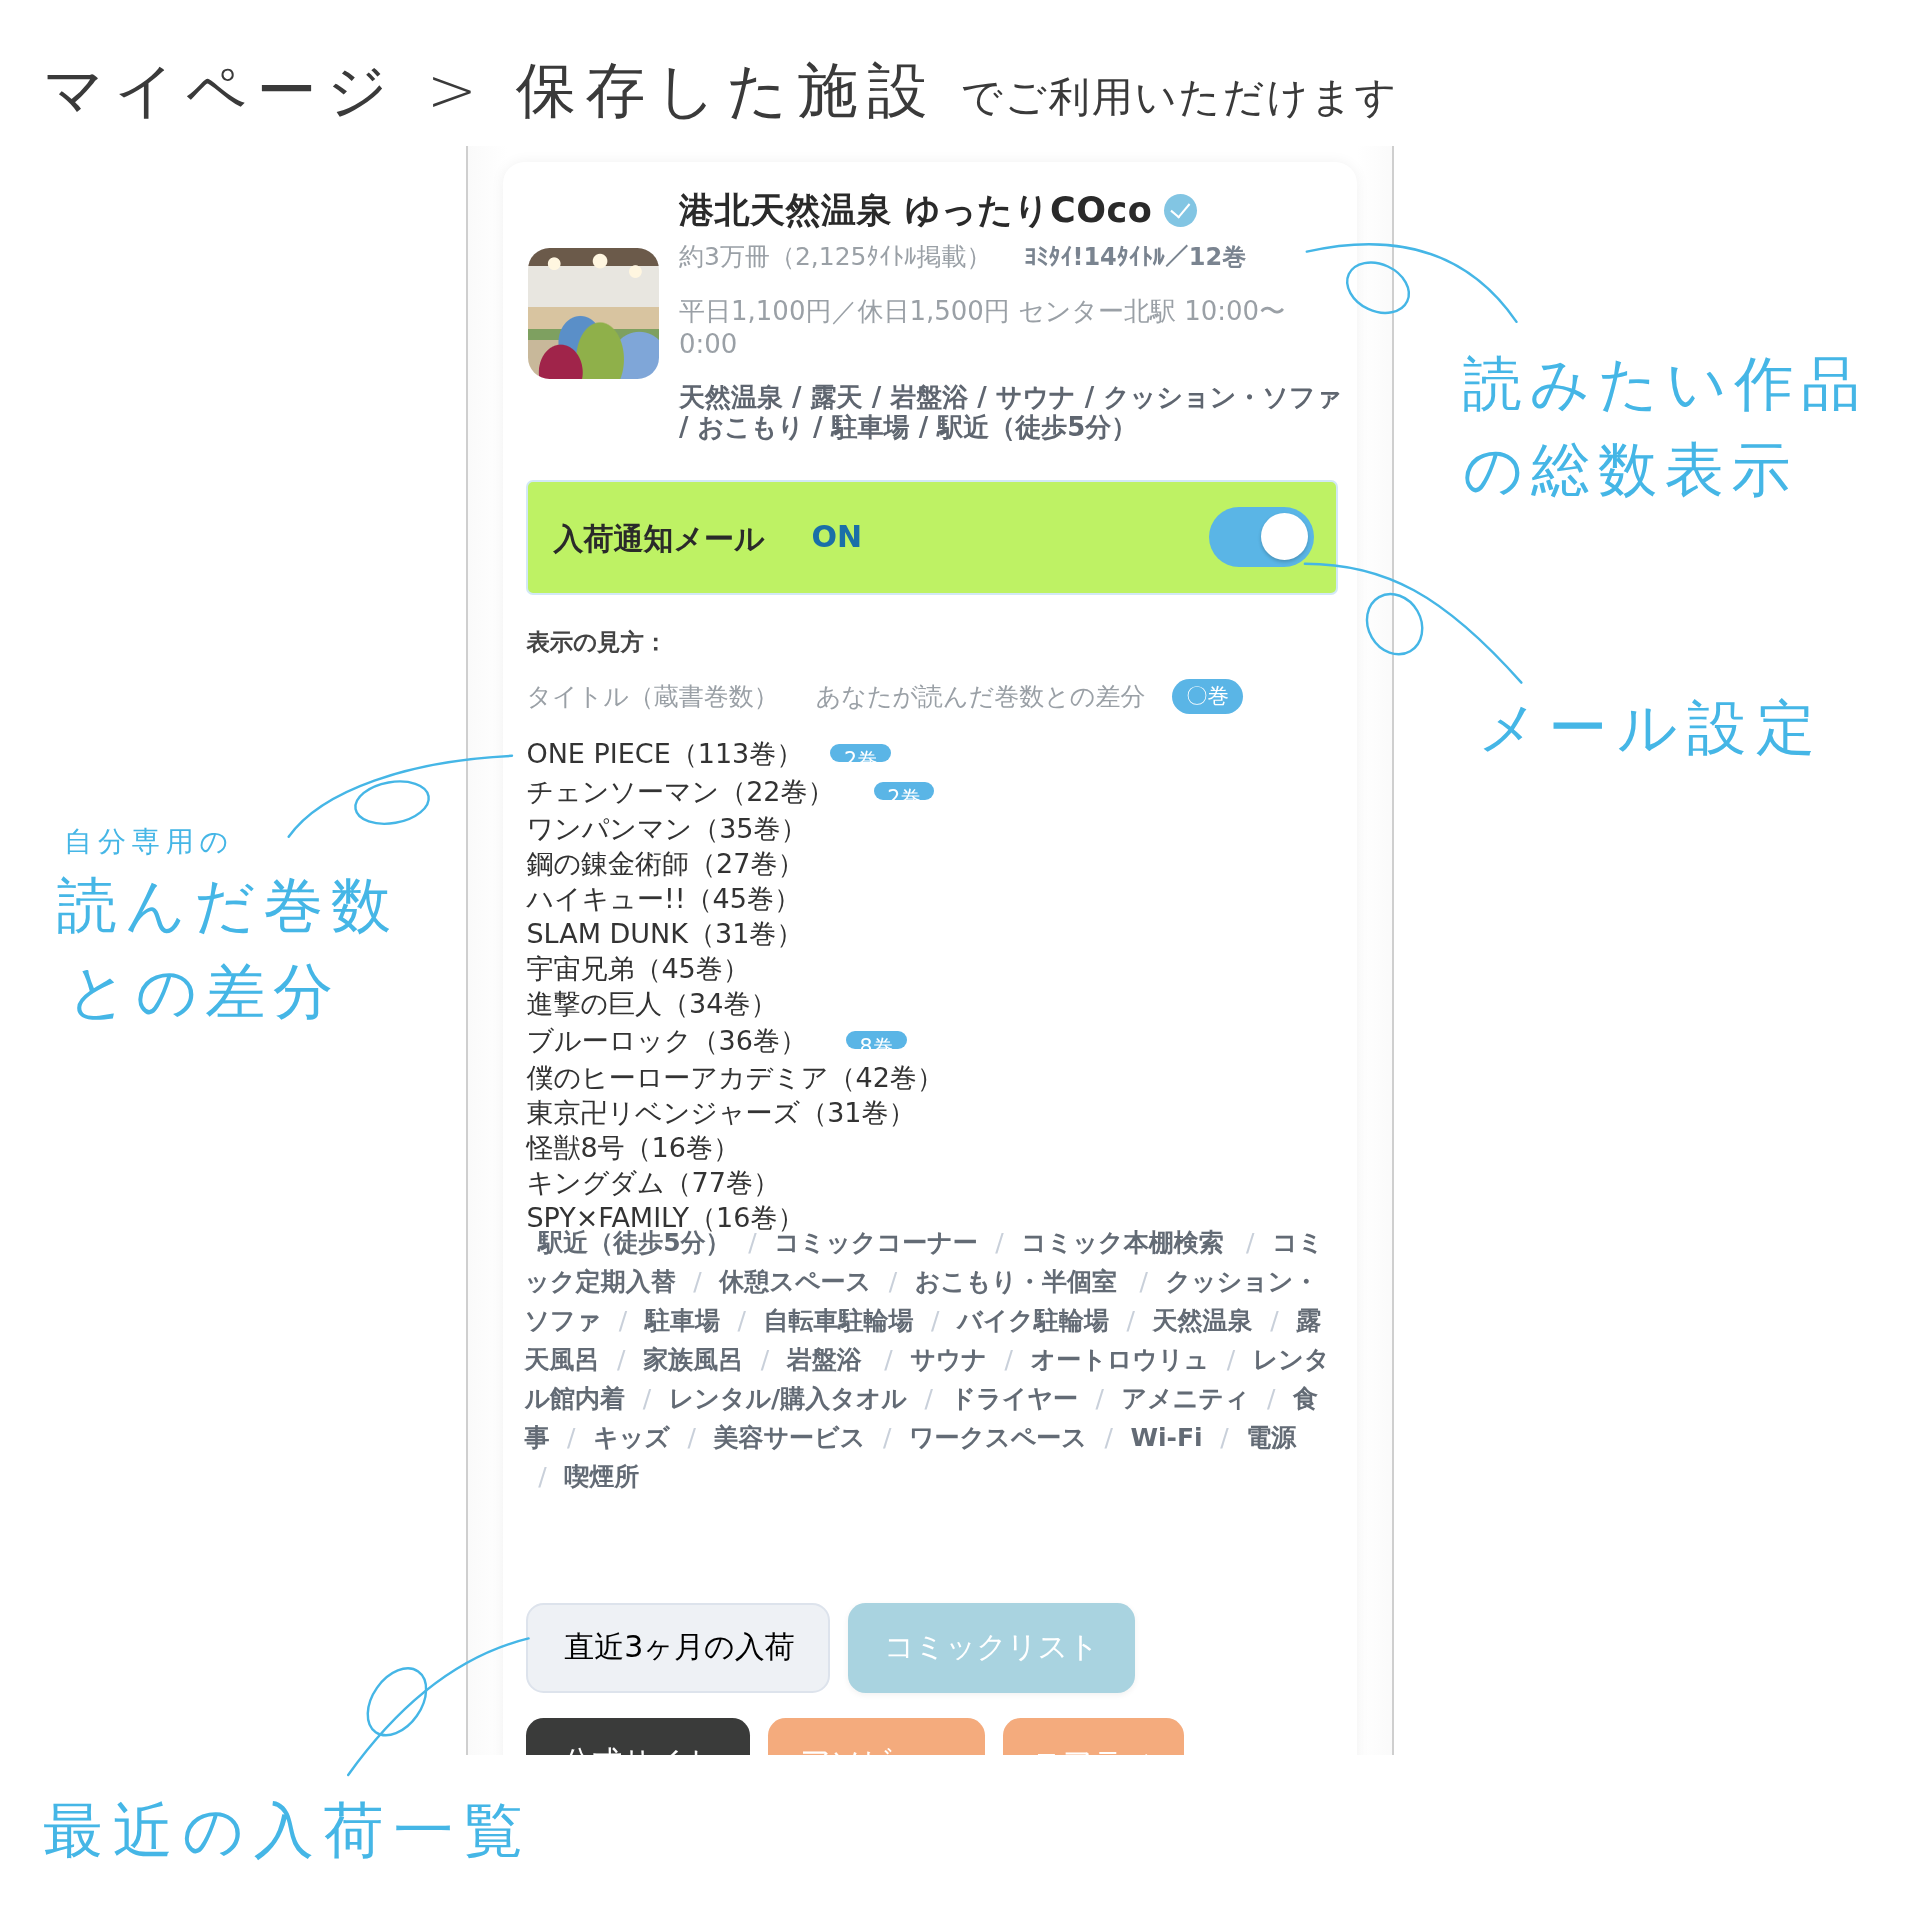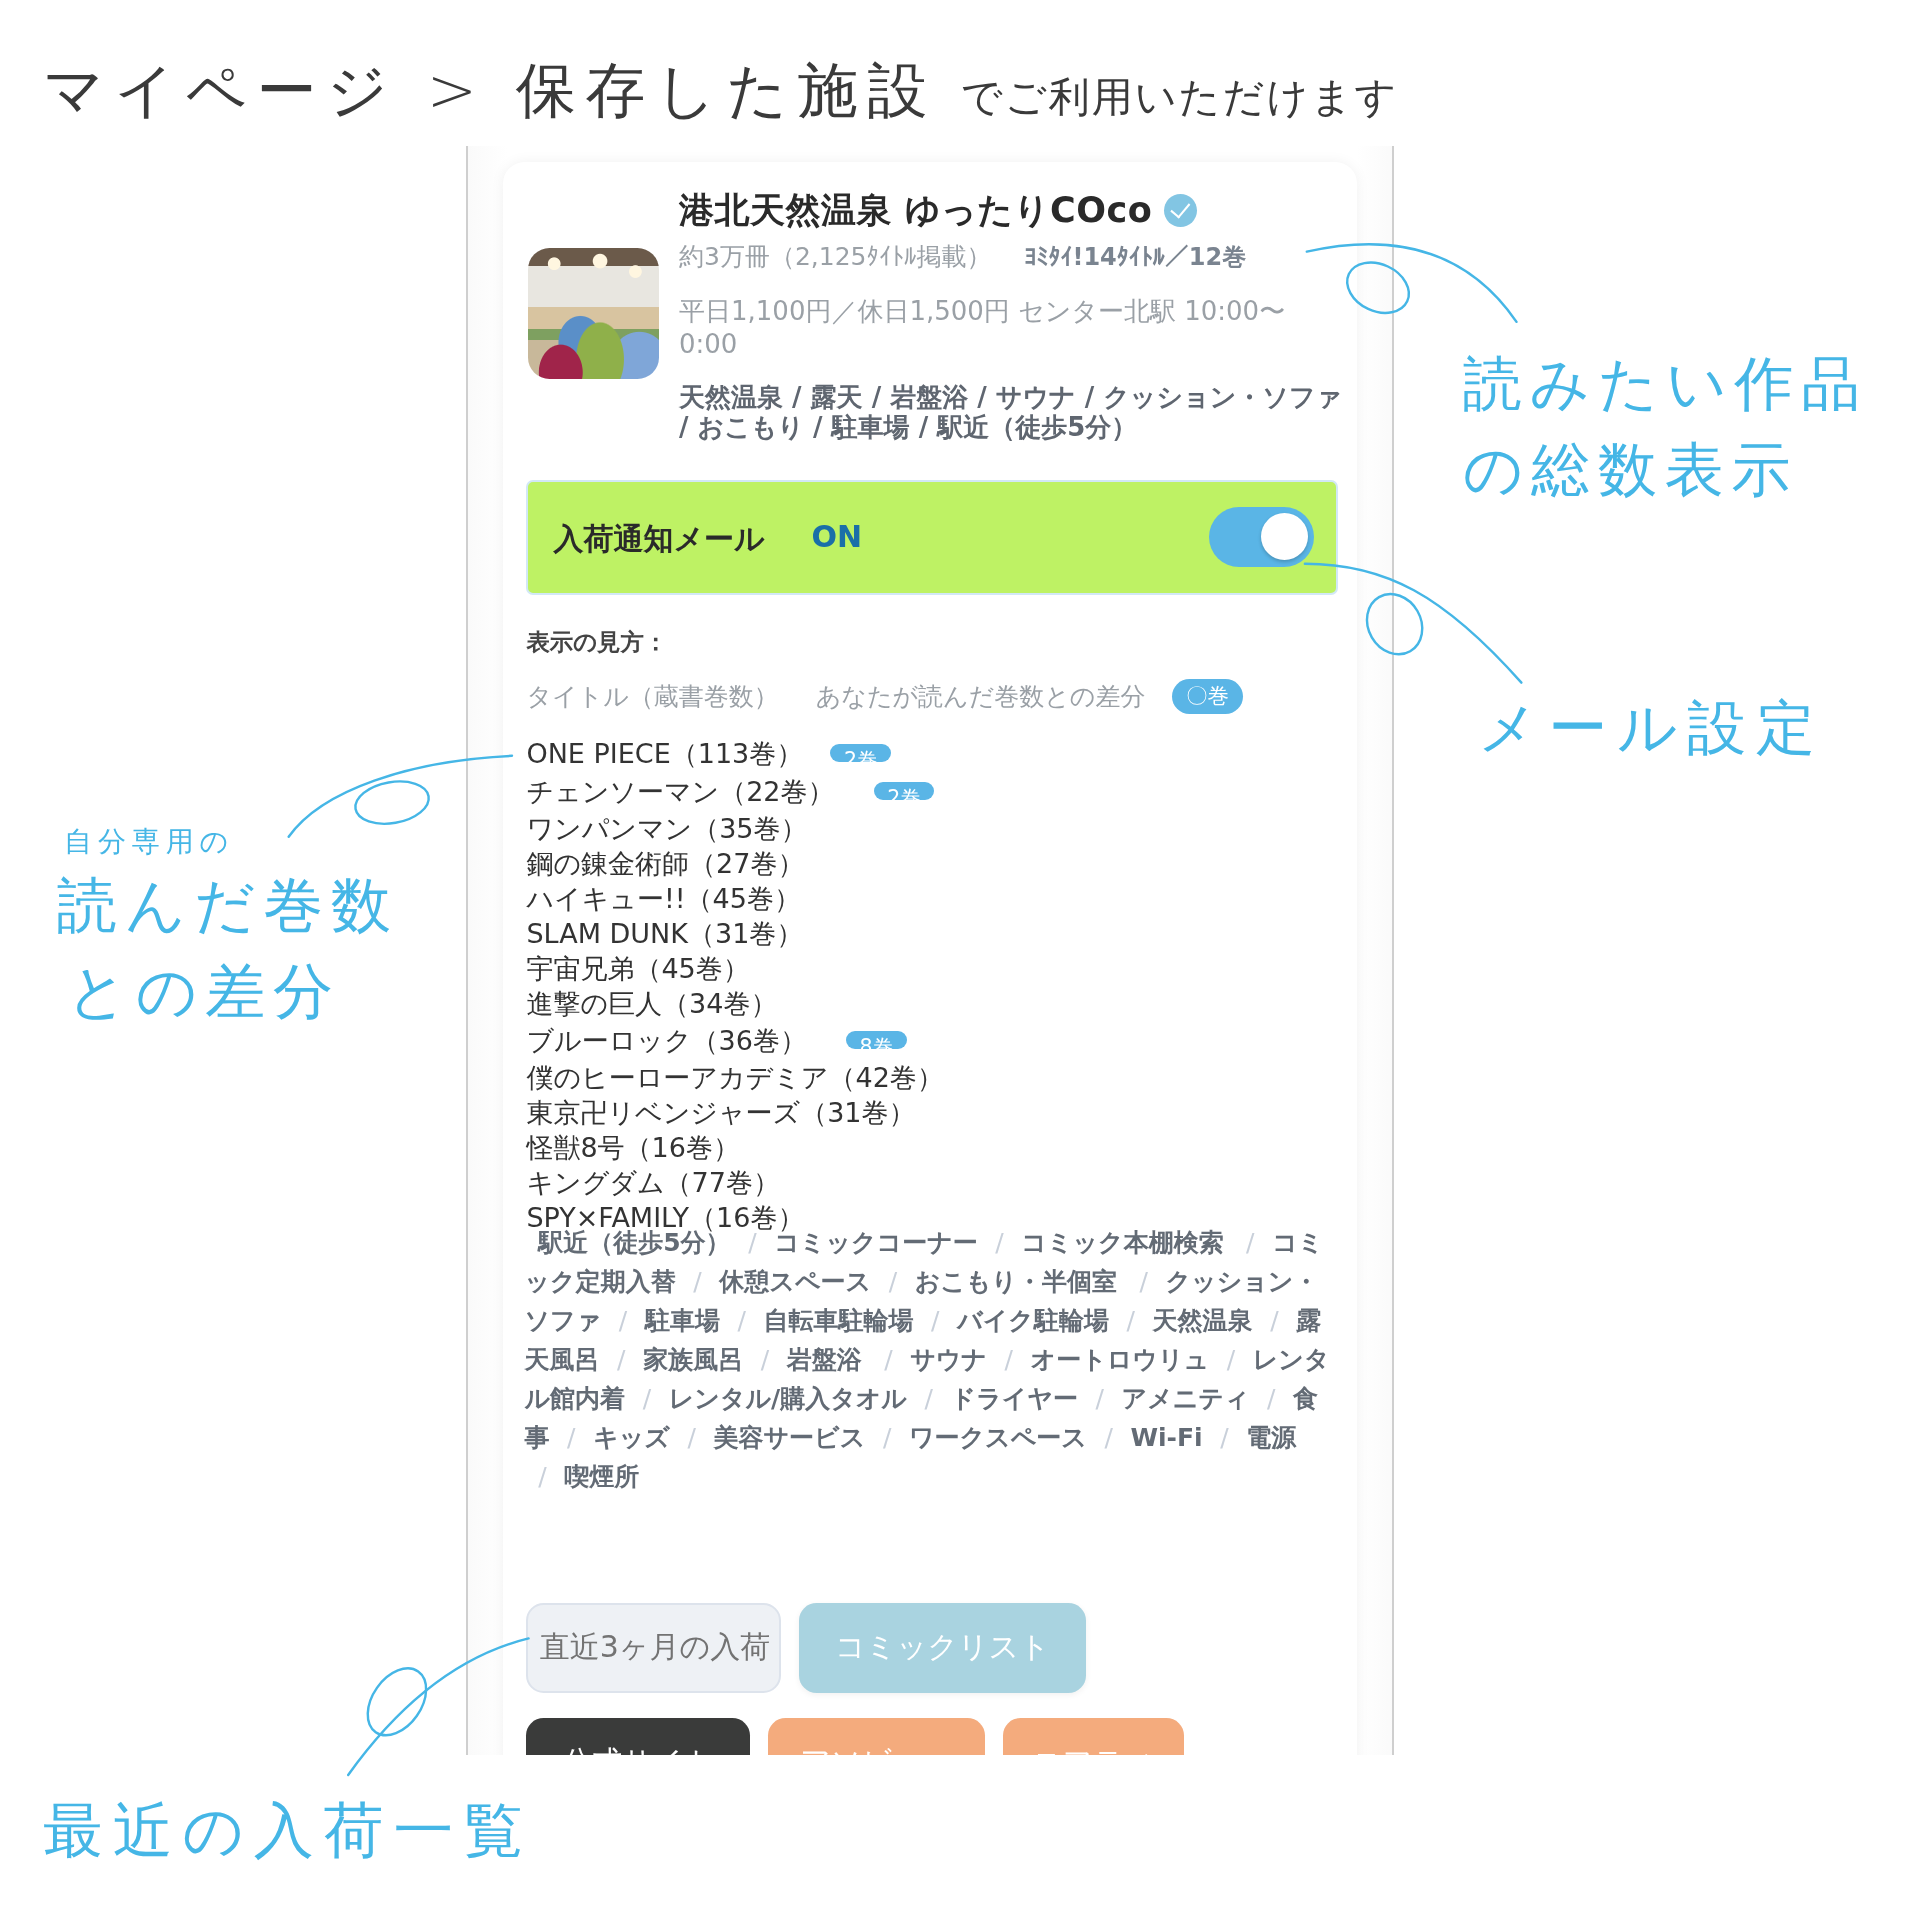--- a/index.html
+++ b/index.html
@@ -58,21 +58,21 @@
   .titles .title-item:nth-child(9) { height: 39px; }
 
   .facilities { position: absolute; left: 21.5px; top: 1061px; width: 809px; font-size: 25px; line-height: 39px; font-weight: bold; color: #636b75; text-align: left; }
   .facilities .sep { color: #c9d0da; font-weight: normal; margin: 0 17.6px; }
   .facilities .sep.lead { margin-left: 13.7px; }
 
   .btn-row { position: absolute; left: 23.4px; display: flex; gap: 17.6px; }
   .btn-row.r1 { top: 1441px; }
   .btn-row.r2 { top: 1556px; }
   .btn { height: 90px; border-radius: 17.6px; font-size: 30px; display: flex; align-items: center; justify-content: center; padding: 0 25px; white-space: nowrap; }
-  .btn-recent { background: #eef1f5; border: 2px solid #dde3ec; color: #737373; width: 255px; padding-left: 27px; }
+  .btn-recent { background: #eef1f5; border: 2px solid #dde3ec; color: #000000; width: 304px; padding-left: 27px; }
   .btn-comic { background: #a9d3e0; color: #ffffff; width: 287px; box-shadow: 0 2px 5.9px rgba(0,0,0,0.06); }
   .btn-official { background: #3a3b3a; color: #ffffff; width: 224px; }
   .btn-asoview { background: #f4ab7d; color: #ffffff; width: 217px; }
   .btn-nifty { background: #f4ab7d; color: #ffffff; width: 181px; }
 
   
   .annot { position: absolute; color: #45b6e6; white-space: nowrap; font-weight: 300; }
   .annot-yomitai { left: 1463px; top: 341px; font-size: 59px; line-height: 86px; letter-spacing: 7.8px; }
   .annot-mail { left: 1478px; top: 689px; font-size: 59px; letter-spacing: 9.8px; }
   .annot-diff-small { left: 64px; top: 823px; font-size: 28px; letter-spacing: 5.9px; }

